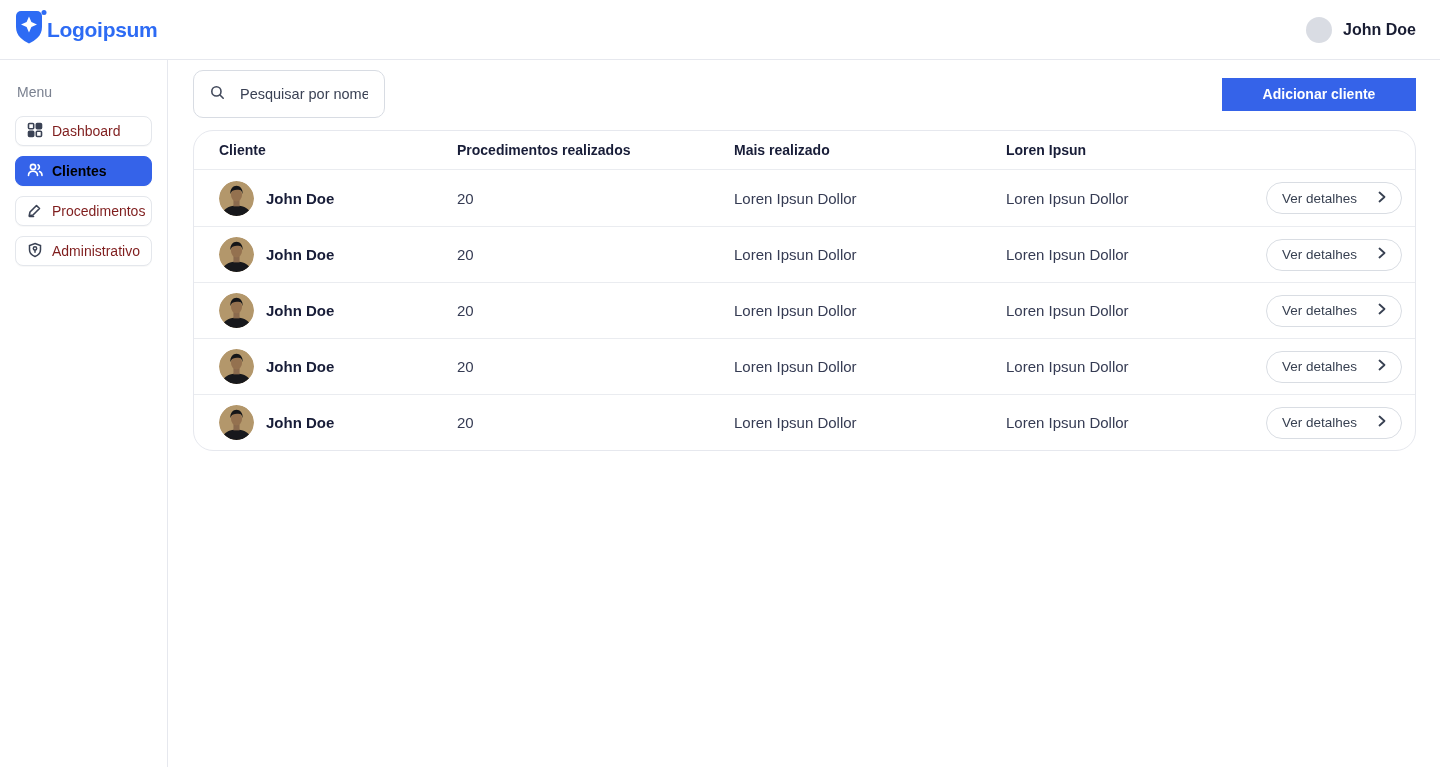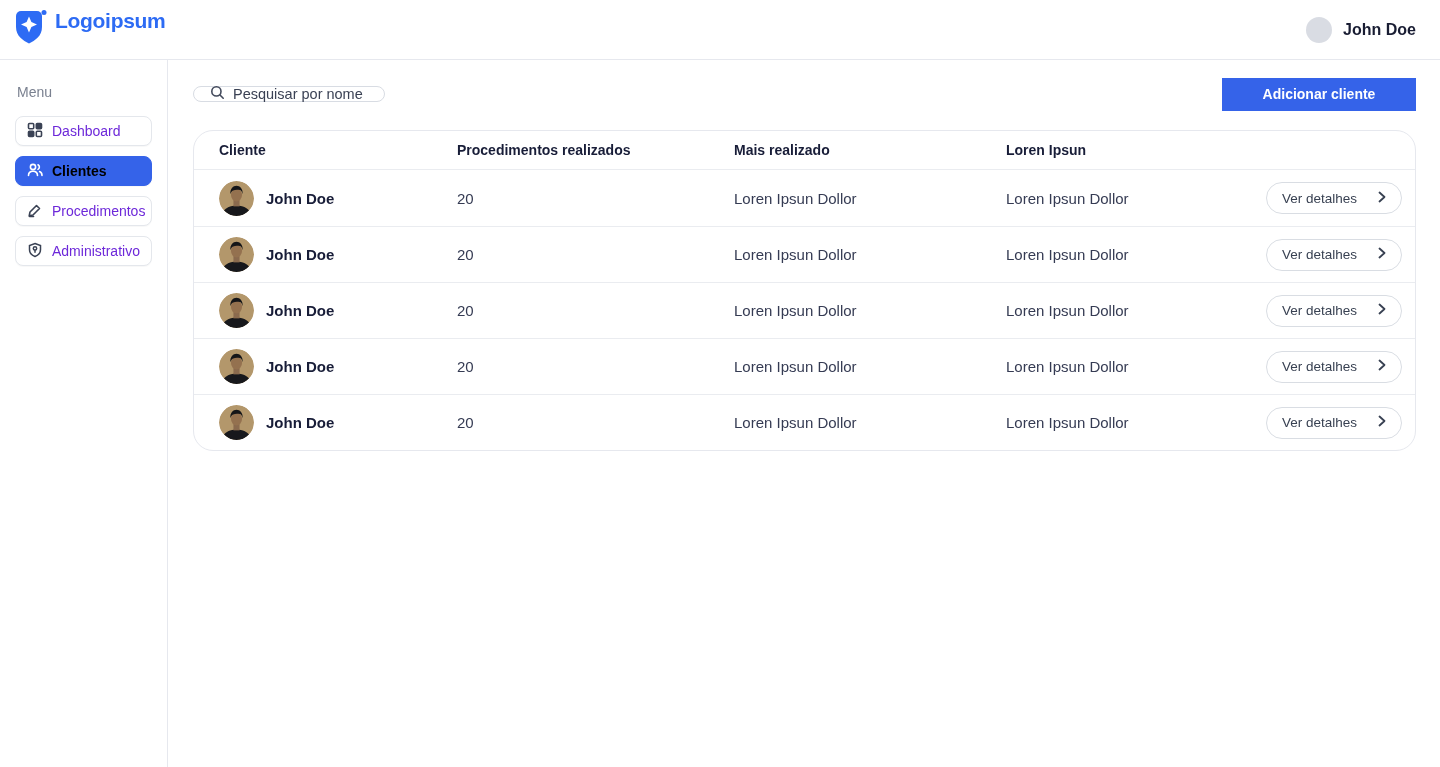--- a/index.html
+++ b/index.html
@@ -2,41 +2,41 @@
 <html><head>
 <meta charset="utf-8">
 <style>
   * { margin:0; padding:0; box-sizing:border-box; }
   html,body { width:1440px; height:767px; background:#ffffff;
     font-family:"Liberation Sans", sans-serif; color:#191d33; overflow:hidden; }
 
   
   .topbar { height:60px; display:flex; align-items:center; justify-content:space-between;
     padding:0 24px 0 14px; border-bottom:1px solid #e6e8ee; background:#fff; }
-  .brand { display:flex; gap:8px; }
+  .brand { display:flex; align-items:center; gap:0; }
   .brand-text { font-size:21px; font-weight:bold; color:#2d6bf4; letter-spacing:-0.3px; }
   .user-chip { display:flex; align-items:center; gap:11px; }
   .user-avatar { width:26px; height:26px; border-radius:50%; background:#d9dce3; }
   .user-name { font-size:16px; font-weight:bold; color:#191d33; }
 
   
   .layout { display:flex; height:707px; }
   .sidebar { width:168px; border-right:1px solid #e6e8ee; padding:14px 15px; flex-shrink:0; }
   .menu-label { font-size:14px; color:#7a8190; margin:10px 0 16px 2px; }
   .side-item { display:flex; align-items:center; gap:9px; height:30px; padding:0 11px;
     border:1px solid #e4e7ec; border-radius:8px; background:#fff; margin-bottom:10px;
-    font-size:14px; color:#6d28d9; cursor:pointer; box-shadow:0 1px 1px rgba(16,24,40,.03); }
+    font-size:14px; color:#7f1d1d; cursor:pointer; box-shadow:0 1px 1px rgba(16,24,40,.03); }
   .side-item.active { background:#3563e9; border-color:#3563e9; color:#000000; font-weight:bold; }
   .side-item svg { flex-shrink:0; }
 
   .main { flex:1; padding:18px 24px 0 25px; }
 
   
   .toolbar { display:flex; align-items:center; justify-content:space-between; height:32px; }
-  .search-box { display:flex; align-items:center; gap:8px; width:192px; height:16px;
+  .search-box { display:flex; align-items:center; gap:15px; width:192px; height:48px;
     border:1px solid #d8dce3; border-radius:10px; padding:0 16px; background:#fff; }
   .search-box input { border:none; outline:none; width:100%; font-size:14.5px;
     font-family:"Liberation Sans", sans-serif; color:#353b53; background:transparent; }
   .search-box input::placeholder { color:#3a4154; opacity:1; }
   .add-btn { width:194px; height:33px; background:#3563e9; color:#fff; border:none;
     border-radius:0; font-size:14px; font-weight:bold; cursor:pointer;
     font-family:"Liberation Sans", sans-serif; }
 
   
   .table-card { margin-top:20px; border:1px solid #e6e8ee; border-radius:20px;

